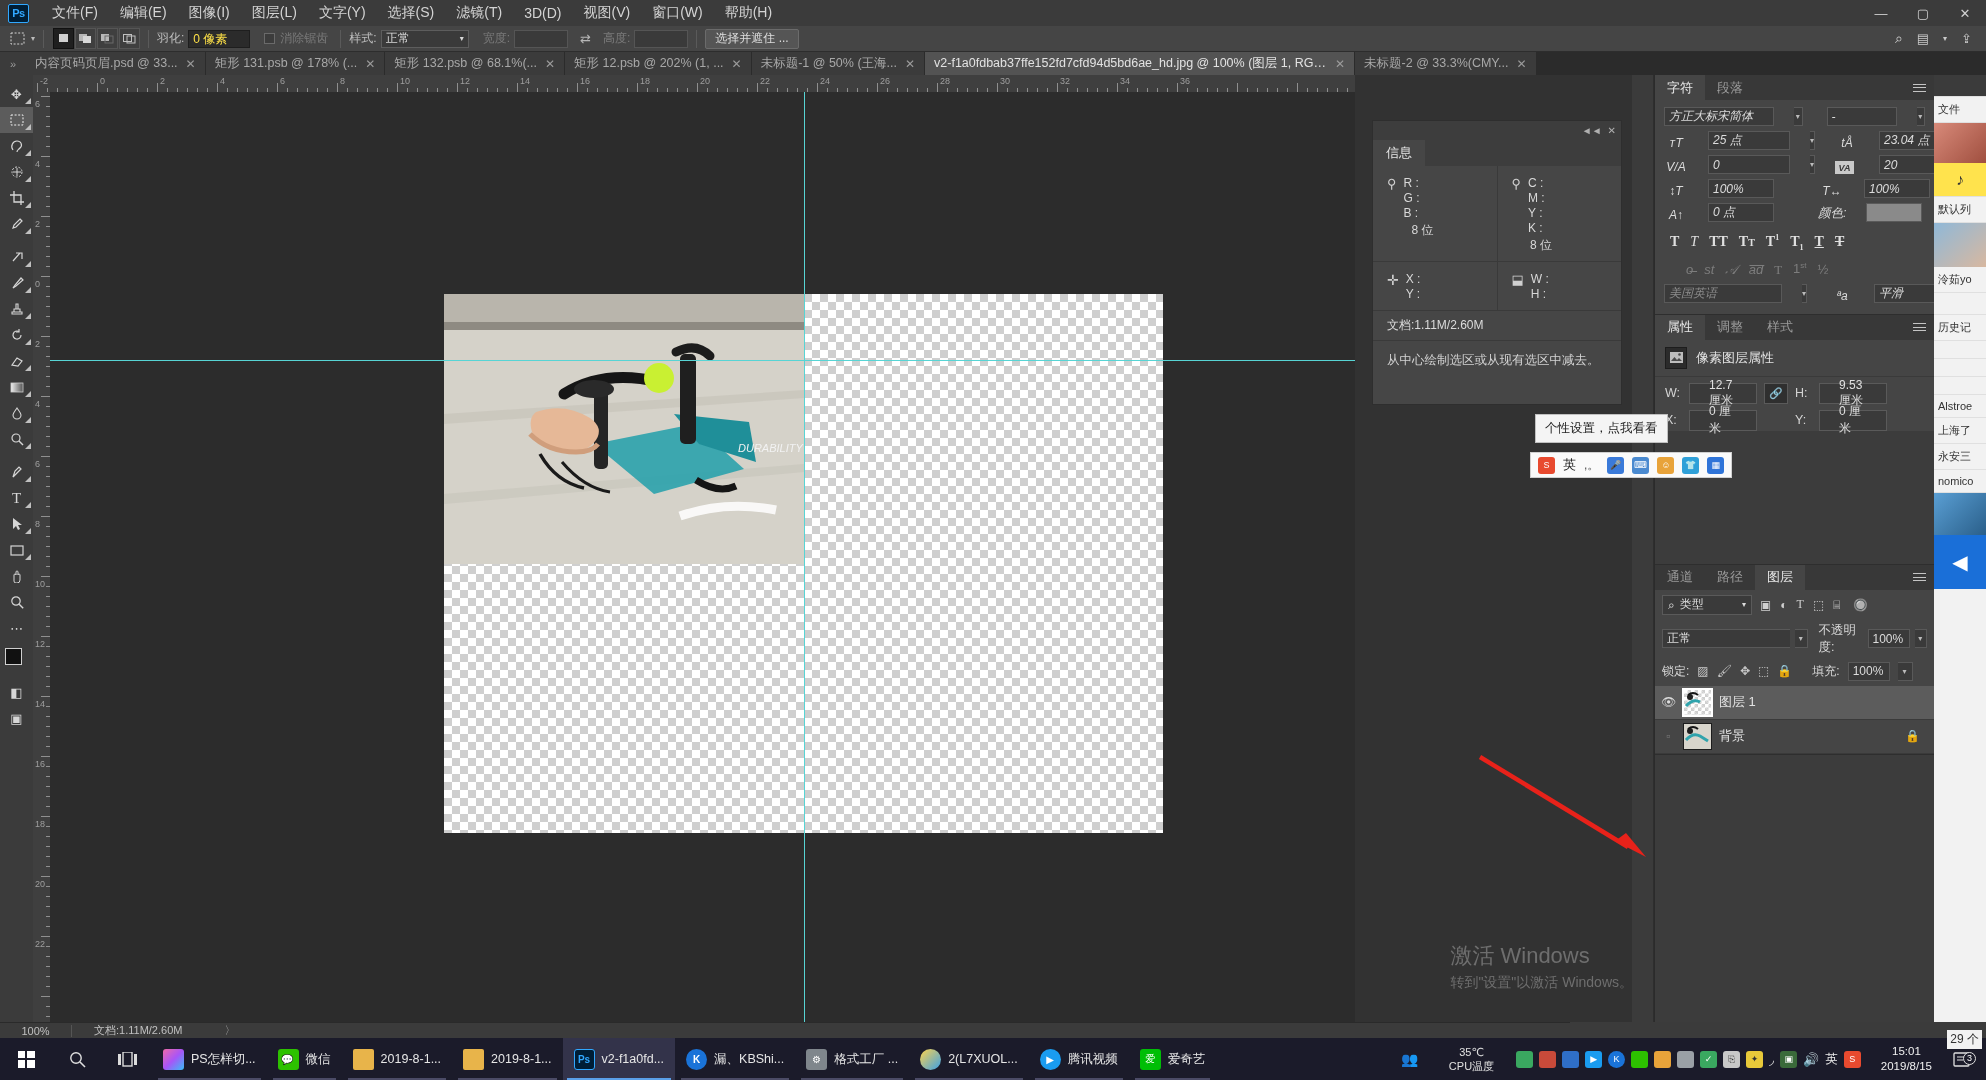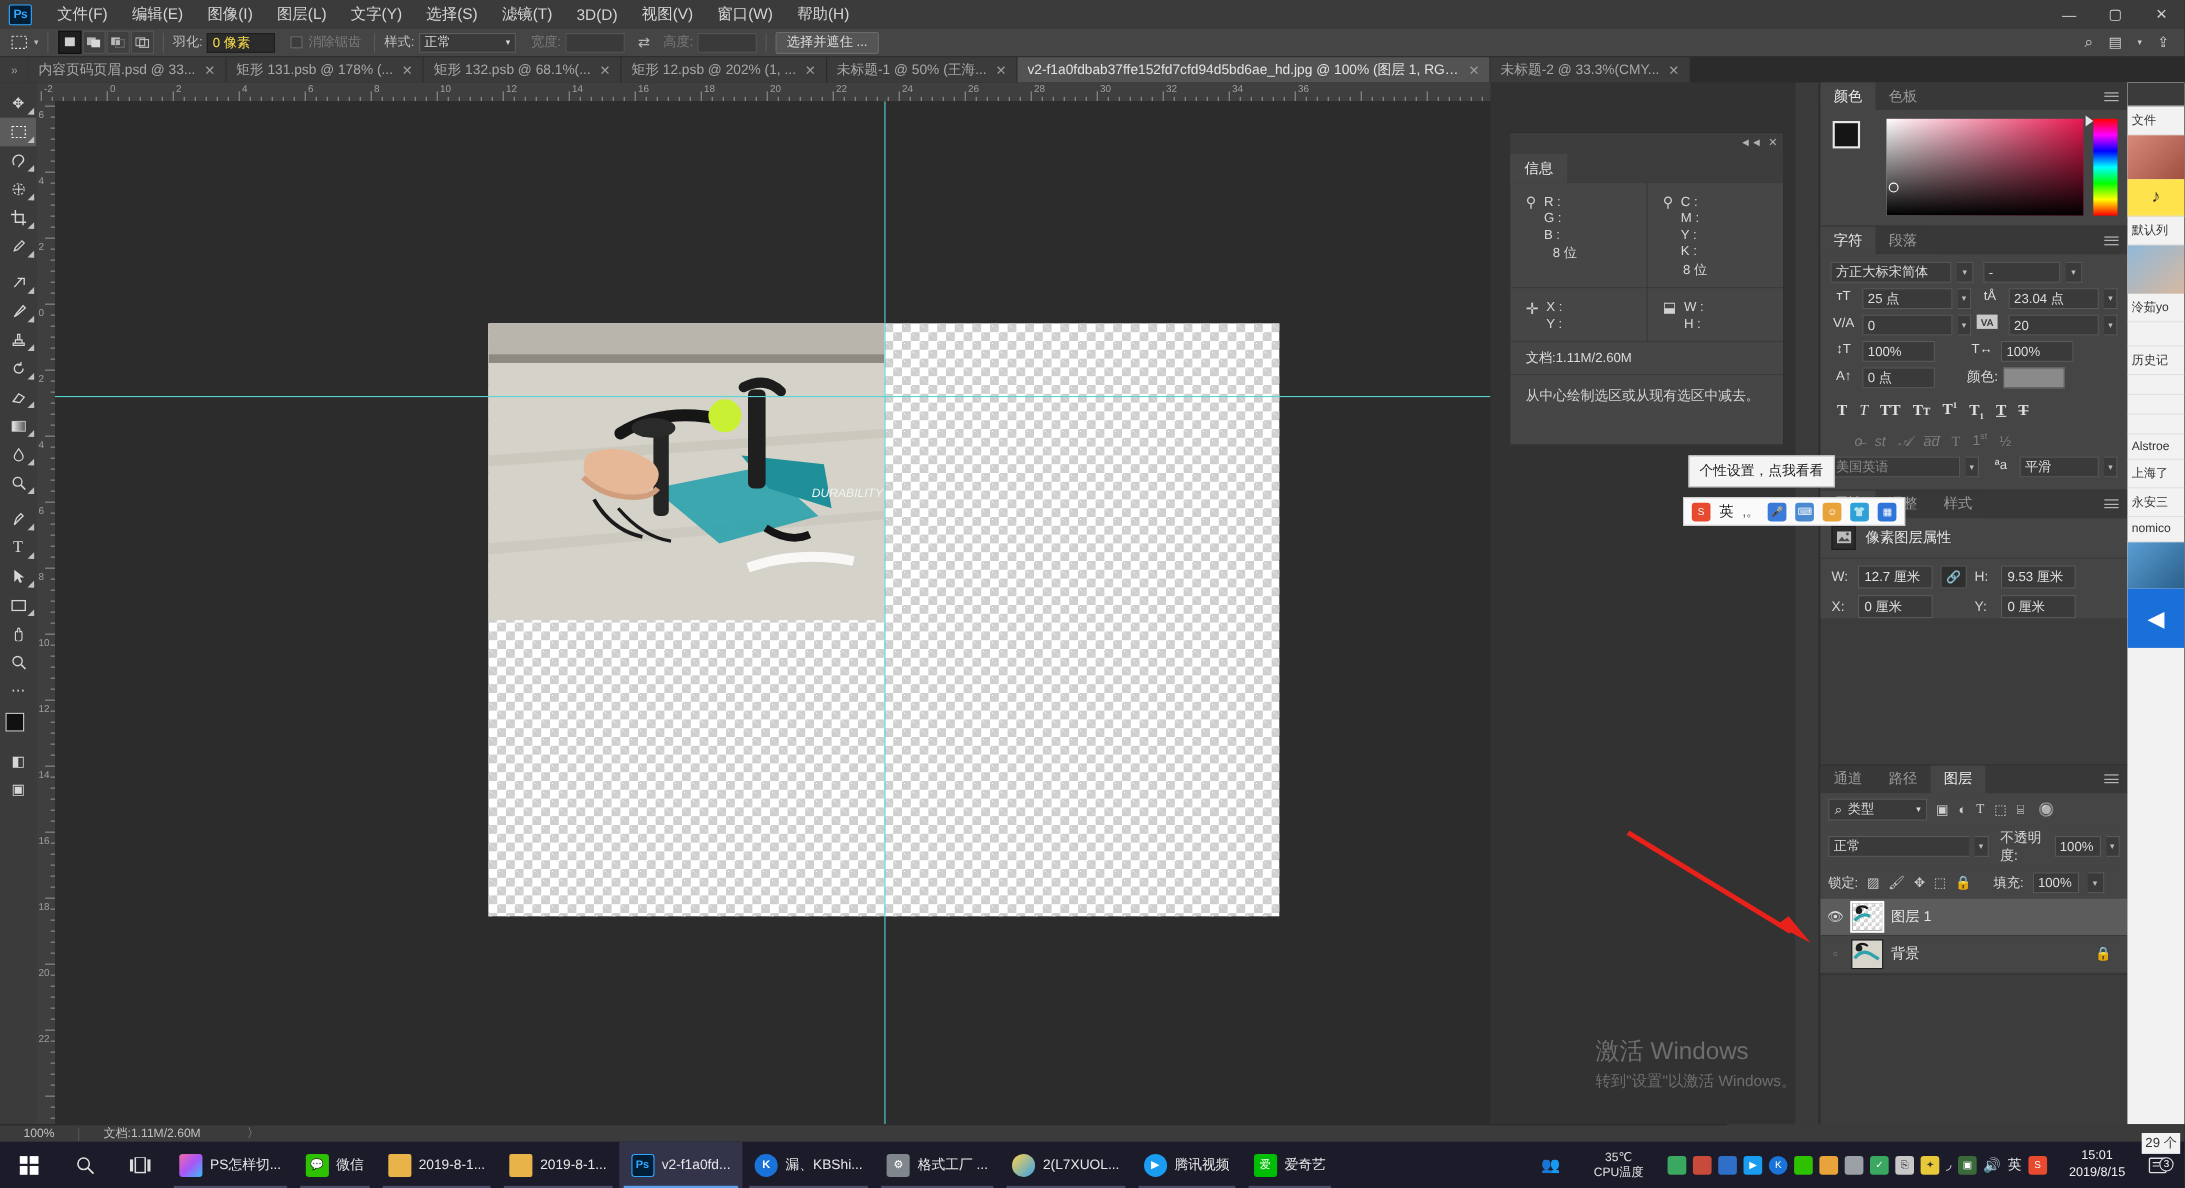--- a/index.html
+++ b/index.html
@@ -195,40 +195,40 @@
       linear-gradient(to right, #fff, #e8184f);
   }
   .cp-ring { position:absolute; left:2px; top:58px; width:9px;height:9px;border:1px solid #fff;border-radius:50%; }
   .cp-bar { width: 22px; height: 88px; position:relative;
     background: linear-gradient(to bottom, #ff0000, #ff00ff, #0000ff, #00ffff, #00ff00, #ffff00, #ff0000); }
   .cp-marker { position:absolute; left:-7px; top:-3px; width:0;height:0;
     border-top:5px solid transparent;border-bottom:5px solid transparent;border-left:7px solid #e6e6e6;}
 
   
   .charbody { background: #454545; padding: 7px 9px 6px 9px; }
-  .crow { display:flex; align-items:flex-start; gap:5px; margin-bottom: 5px; }
+  .crow { display:flex; align-items:flex-end; gap:20px; margin-bottom: 5px; font-style: italic; }
   .cfield {
     background:#3a3a3a; border:1px solid #595959; height:19px; color:#dcdcdc;
     font-size:12px; padding: 0 4px; display:flex; align-items:center; flex:1;
   }
   .carrow { width:15px; height:19px; background:#3a3a3a; border:1px solid #595959; border-left:none;
     display:flex; align-items:center; justify-content:center; font-size:8px; color:#bbb; }
   .cico { width:24px; font-size:12px; color:#dcdcdc; display:flex; align-items:center; justify-content:center; flex-shrink:0;}
   .styrow { display:flex; gap:11px; padding: 6px 2px 4px 6px; font-size:14px; color:#e0e0e0; align-items:baseline;}
   .styrow.dim { color:#7d7d7d; font-size:13px; }
 
   
   .propbody { background:#454545; padding: 0; }
   .prop-title { display:flex; align-items:center; gap:9px; padding:7px 10px; border-bottom:1px solid #3a3a3a; }
   .prop-ico { width:22px;height:22px;background:#2b2b2b;border:1px solid #1d1d1d;
     display:flex;align-items:center;justify-content:center;font-size:11px;color:#ccc;}
   .prow { display:flex; align-items:center; gap:7px; padding: 6px 10px 0 10px;}
   .plab { font-size:12.5px; color:#d4d4d4; width:17px; }
   .pfield { background:#3a3a3a; border:1px solid #5a5a5a; height:21px; width:68px;
-    display:flex; align-items:center; padding:0 5px; font-size:12px; color:#e0e0e0;}
+    display:flex; align-items:center; padding:0 19px; font-size:12px; color:#e0e0e0;}
   .plink { width:24px;height:21px;background:#2f2f2f;border:1px solid #5a5a5a;
     display:flex;align-items:center;justify-content:center;color:#ccc;font-size:11px;}
 
   
   .lay-tools { display:flex; align-items:center; gap:8px; padding: 5px 7px; background:#454545; }
   .lay-search { background:#3a3a3a; border:1px solid #5a5a5a; height:20px; flex:0 0 90px;
     display:flex; align-items:center; gap:5px; padding:0 5px; font-size:12px; color:#dcdcdc;}
   .lay-filt { display:flex; gap:9px; align-items:center; color:#d0d0d0; font-size:12px; }
   .lay-mode { display:flex; align-items:center; gap:5px; padding: 2px 7px 4px 7px; background:#454545;}
   .lay-lock { display:flex; align-items:center; gap:8px; padding: 2px 7px 5px 7px; background:#454545; font-size:12px;}
@@ -890,45 +890,20 @@
     <div class="info-doc">
       <span>文档</span><span>:</span><span>1.11M/2.60M</span>
     </div>
     <div class="info-hint">从中心绘制选区或从现有选区中减去。</div>
   </div>
 
   <div class="dock-rail"></div>
 
   <div class="dock">
 
-    <div class="sec">
-      <div class="sec-tabs">
-        <div class="sect active">颜色</div>
-        <div class="sect">色板</div>
-        <div class="sect-fill">
-          <span class="hamb">
-              <i></i>
-              <i></i>
-              <i></i>
-            </span>
-        </div>
-      </div>
-      <div class="colorbody">
-        <div class="cp-swatch">
-          <div class="cp-bg"></div>
-          <div class="cp-fg"></div>
-        </div>
-        <div class="cp-field">
-          <div class="cp-ring"></div>
-        </div>
-        <div class="cp-bar">
-          <div class="cp-marker"></div>
-        </div>
-      </div>
-    </div>
 
     <div class="sec">
       <div class="sec-tabs">
         <div class="sect active">字符</div>
         <div class="sect">段落</div>
         <div class="sect-fill">
           <span class="hamb">
               <i></i>
               <i></i>
               <i></i>

